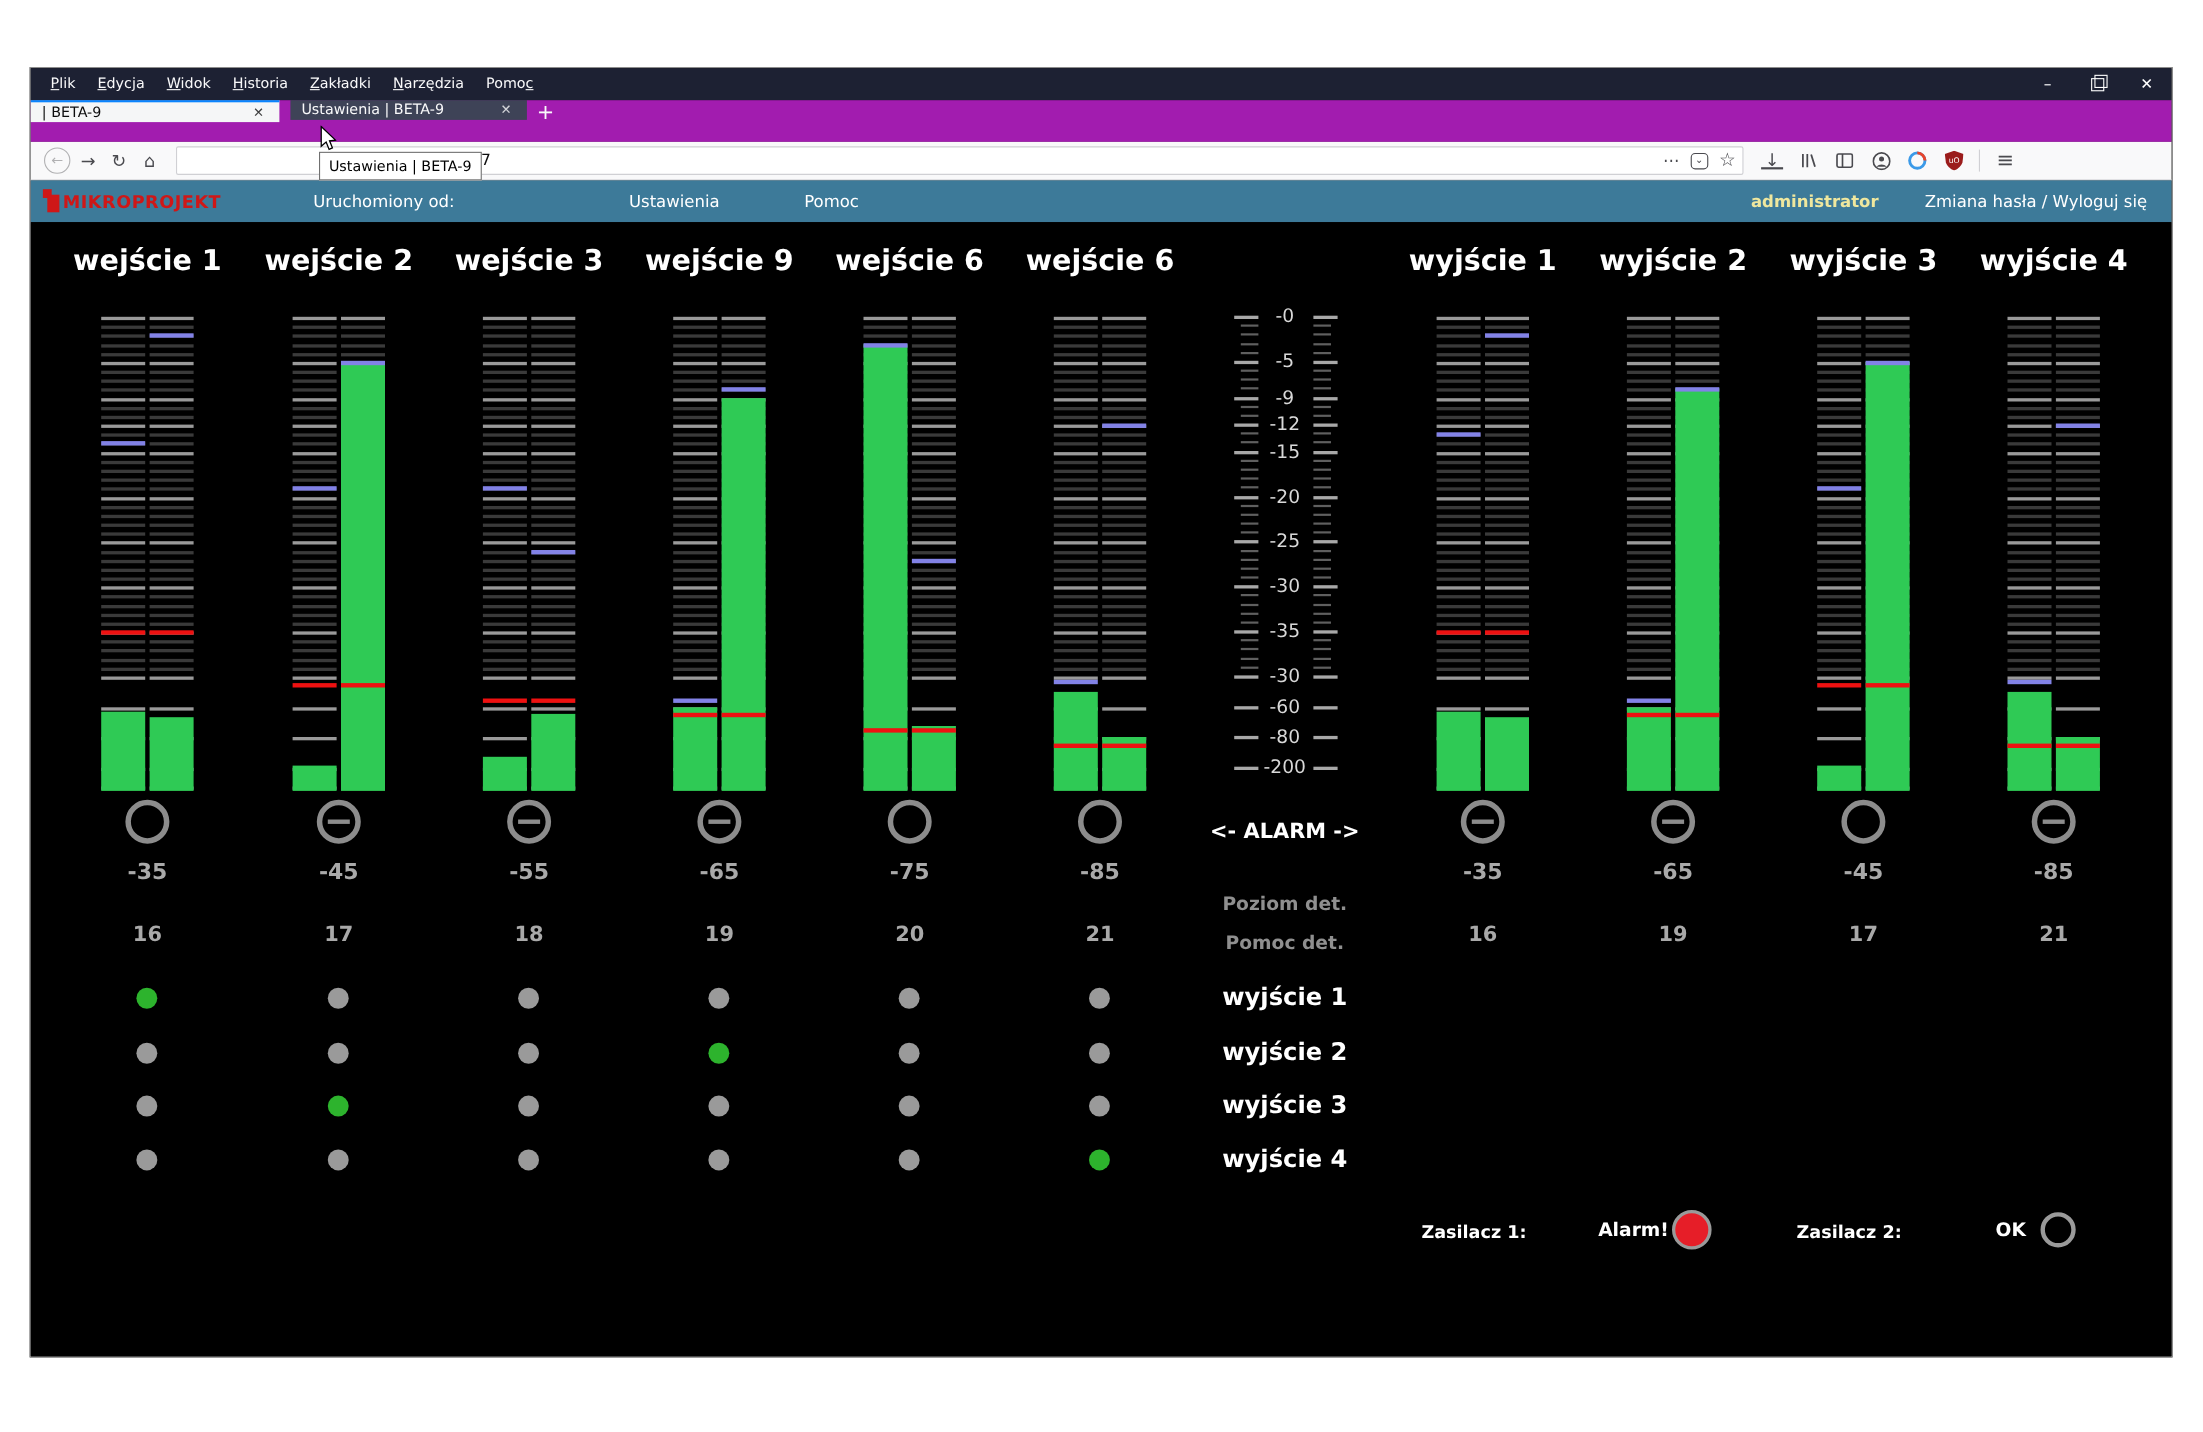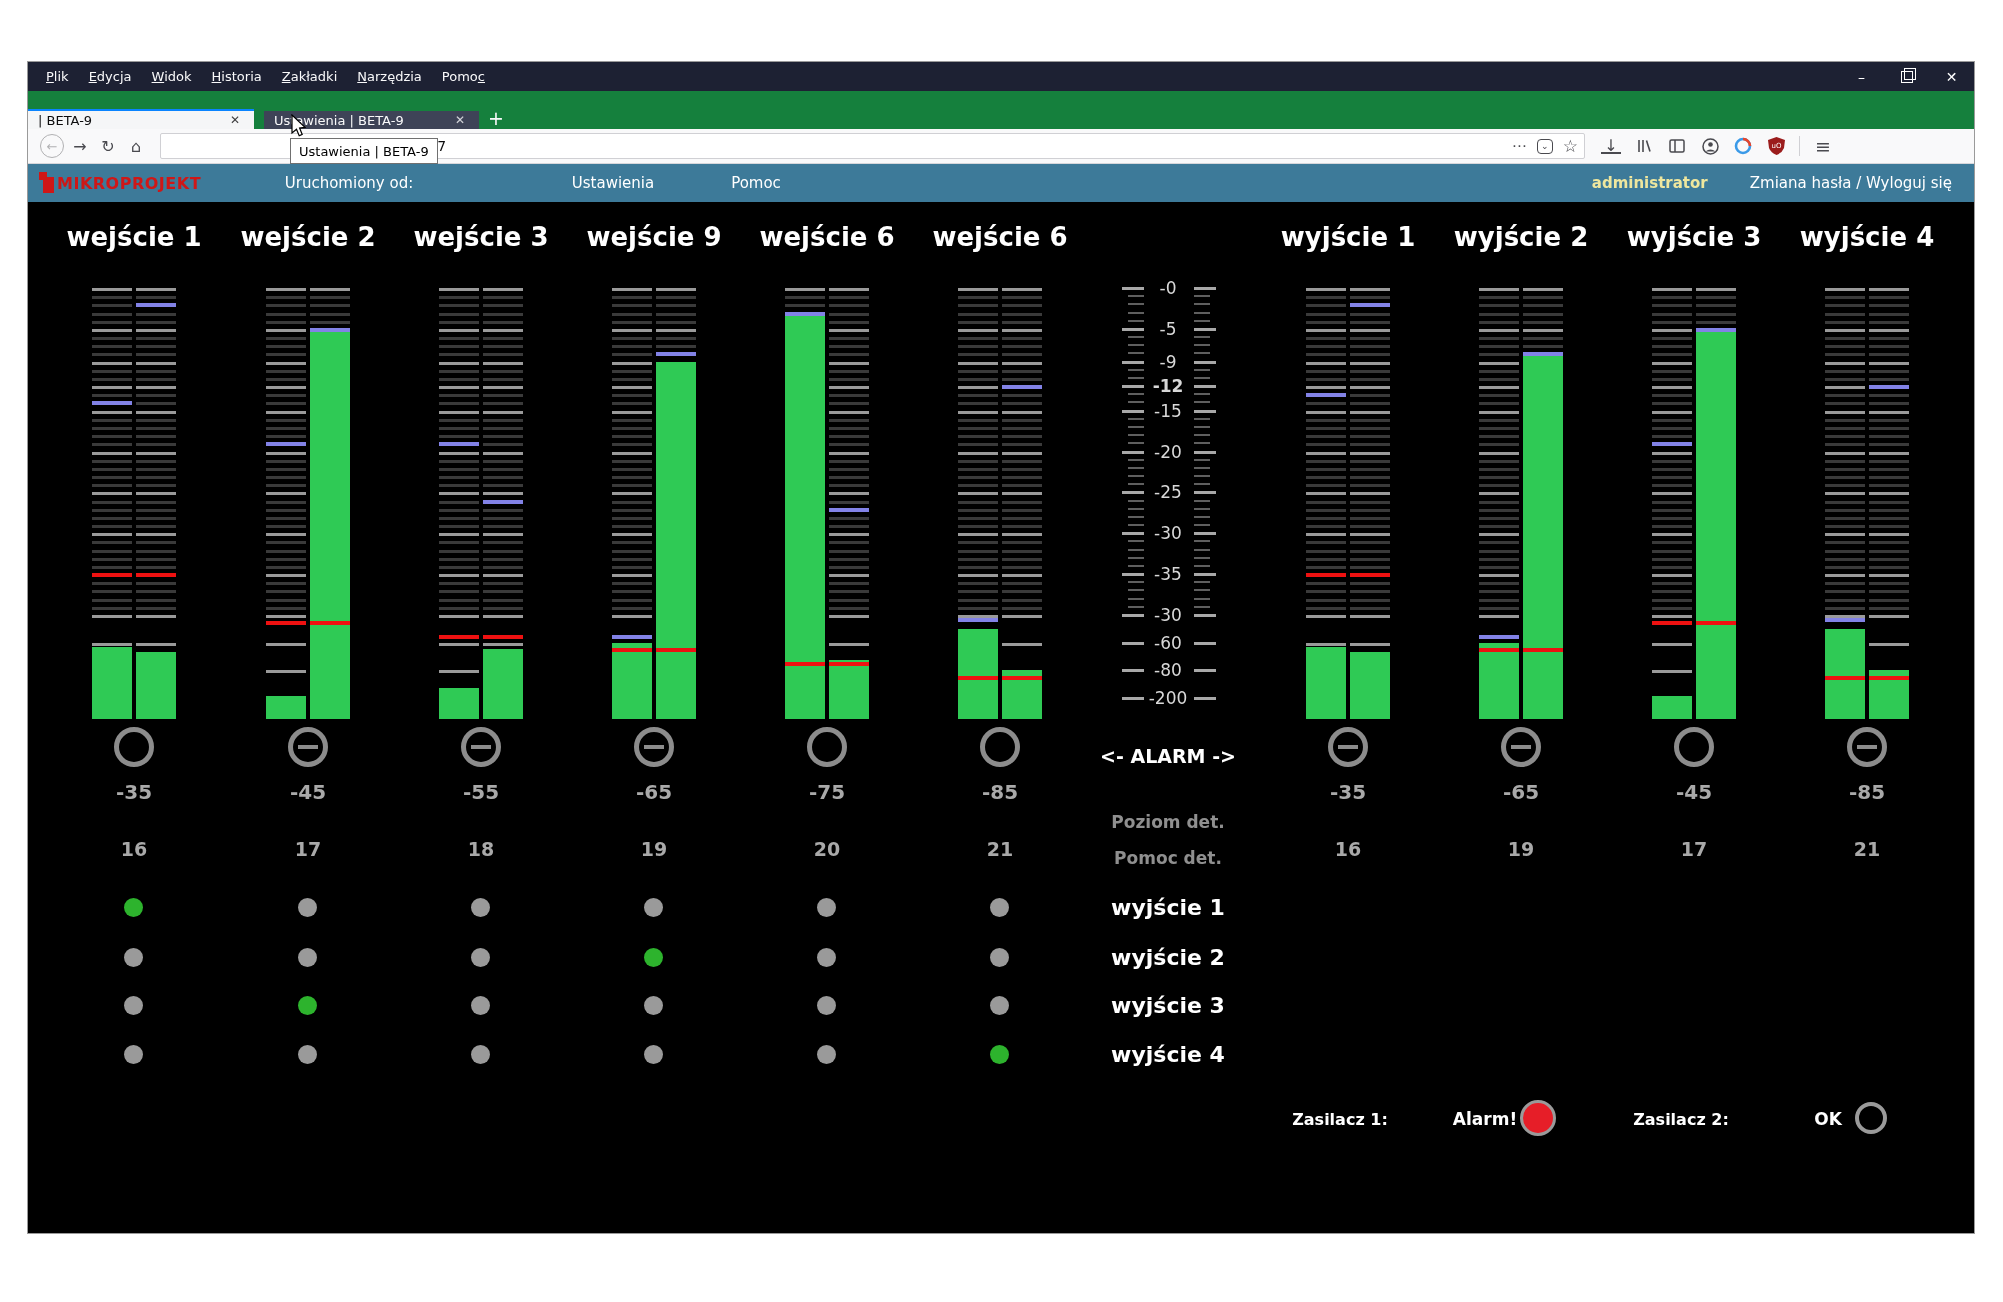--- a/index.html
+++ b/index.html
@@ -9,21 +9,21 @@
            border:1px solid #9a9a9a;background:#000;display:flex;flex-direction:column;}
   
   .menubar{height:29px;background:#1d2133;display:flex;align-items:center;color:#f9f9fa;
            font-size:13px;padding-left:8px;position:relative;flex:none;}
   .menuitem{padding:0 10px;cursor:default;}
   .menuitem u{text-decoration:underline;}
   .wincontrols{position:absolute;right:0;top:0;height:29px;display:flex;}
   .winbtn{width:45px;height:29px;display:flex;align-items:center;justify-content:center;color:#fff;font-size:14px;}
   .restore-glyph{width:10px;height:10px;border:1px solid #fff;position:relative;background:#1d2133;}
   .restore-glyph:before{content:"";position:absolute;left:2px;top:-4px;width:10px;height:10px;border:1px solid #fff;}
-  .tabbar{height:38px;background:#15803d;display:flex;align-items:flex-end;flex:none;}
+  .tabbar{height:38px;background:#a21caf;display:flex;align-items:flex-start;flex:none;}
   .tab{display:flex;align-items:center;justify-content:space-between;padding:0 10px;font-size:13px;box-sizing:border-box;}
   .tab.active{width:226px;background:#f5f6f7;color:#0c0c0d;border-top:2px solid #0a84ff;}
   .tab.inactive{width:215px;background:#3e4357;color:#f9f9fa;margin-left:10px;}
   .tabclose{opacity:.8;font-size:12px;padding:2px 4px;}
   .newtab{width:34px;display:flex;align-items:center;justify-content:center;color:#f9f9fa;font-size:19px;}
   .toolbar{height:34px;background:#f9f9fa;border-bottom:1px solid #d7d7db;display:flex;align-items:center;
            padding-left:10px;flex:none;position:relative;}
   .navbtn{width:28px;height:26px;display:flex;align-items:center;justify-content:center;color:#4a4a4f;font-size:16px;}
   .navbtn.disabled{color:#b1b1b3;}
   .backcircle{width:22px;height:22px;border:1px solid #b1b1b3;border-radius:50%;display:flex;align-items:center;justify-content:center;font-size:13px;}
@@ -293,21 +293,21 @@
           <div class="stick major" style="top: 412px; left: 112px; width: 22px;"></div>
           <div class="stick major" style="top: 439.5px; left: 40px; width: 22px;"></div>
           <div class="stick major" style="top: 439.5px; left: 112px; width: 22px;"></div>
           <div class="stick major" style="top: 467px; left: 40px; width: 22px;"></div>
           <div class="stick major" style="top: 467px; left: 112px; width: 22px;"></div>
           <div class="stick major" style="top: 494.5px; left: 40px; width: 22px;"></div>
           <div class="stick major" style="top: 494.5px; left: 112px; width: 22px;"></div>
           <div class="slabel" style="top: 76px;">-0</div>
           <div class="slabel" style="top: 116.875px;">-5</div>
           <div class="slabel" style="top: 149.575px;">-9</div>
-          <div class="slabel" style="top: 174.1px; font-weight: bold;">-12</div>
+          <div class="slabel" style="top: 174.1px;">-12</div>
           <div class="slabel" style="top: 198.625px;">-15</div>
           <div class="slabel" style="top: 239.5px;">-20</div>
           <div class="slabel" style="top: 280.375px;">-25</div>
           <div class="slabel" style="top: 321.25px;">-30</div>
           <div class="slabel" style="top: 362.125px;">-35</div>
           <div class="slabel" style="top: 403px;">-30</div>
           <div class="slabel" style="top: 430.5px;">-60</div>
           <div class="slabel" style="top: 458px;">-80</div>
           <div class="slabel" style="top: 485.5px;">-200</div>
           <div class="outrow" style="top: 693px;">wyjście 1</div>

